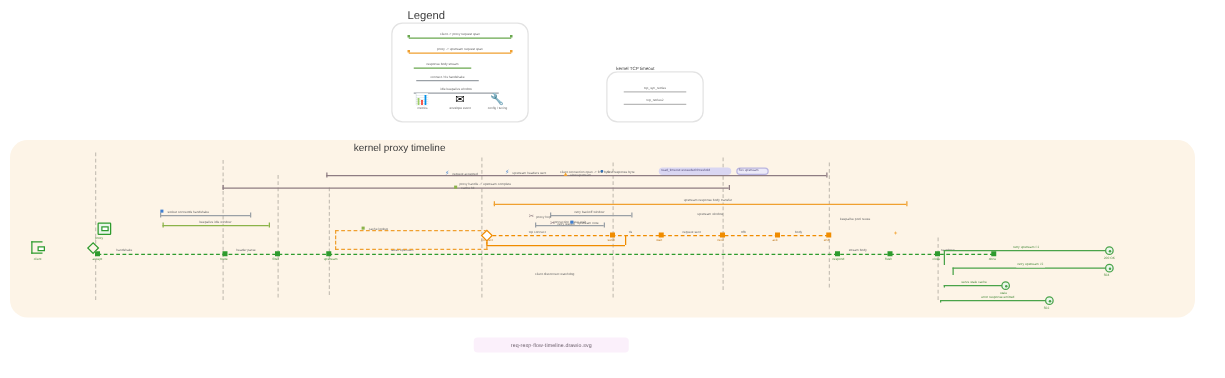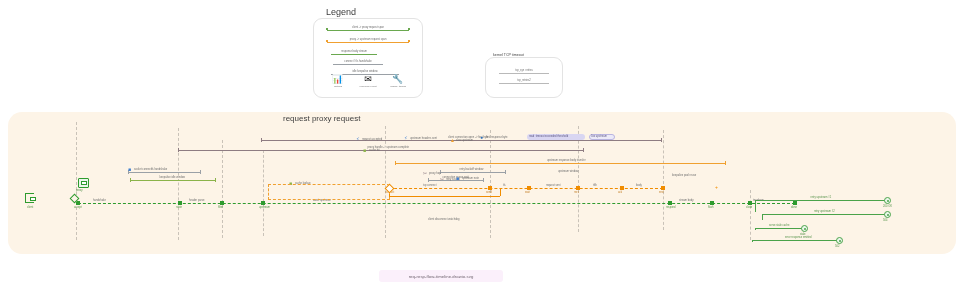--- a/index.html
+++ b/index.html
@@ -149,21 +149,21 @@
         <div class="lg-line" style="left: 14px; width: 50px; border-top-color: rgb(185, 185, 185);"></div>
         <div class="lg-label" style="left: 39px;">tcp_syn_retries</div>
       </div>
       <div class="lg-row" style="top: 22px;">
         <div class="lg-line" style="left: 14px; width: 50px; border-top-color: rgb(185, 185, 185);"></div>
         <div class="lg-label" style="left: 39px;">tcp_retries2</div>
       </div>
     </div>
 
   <div id="canvas"></div>
-  <div id="canvas-title">request proxy request</div>
+  <div id="canvas-title">kernel proxy timeline</div>
 
   <div class="abs" id="layer-guides" style="left:0;top:0;width:980px;height:302px;">
       <div class="guide" style="left: 76px; top: 122px; height: 118px;"></div>
       <div class="guide" style="left: 178px; top: 128px; height: 112px;"></div>
       <div class="guide" style="left: 222px; top: 140px; height: 98px;"></div>
       <div class="guide" style="left: 263px; top: 150px; height: 86px;"></div>
       <div class="guide" style="left: 385px; top: 126px; height: 112px;"></div>
       <div class="guide" style="left: 490px; top: 130px; height: 108px;"></div>
       <div class="guide" style="left: 578px; top: 126px; height: 106px;"></div>
       <div class="guide" style="left: 663px; top: 130px; height: 100px;"></div>

